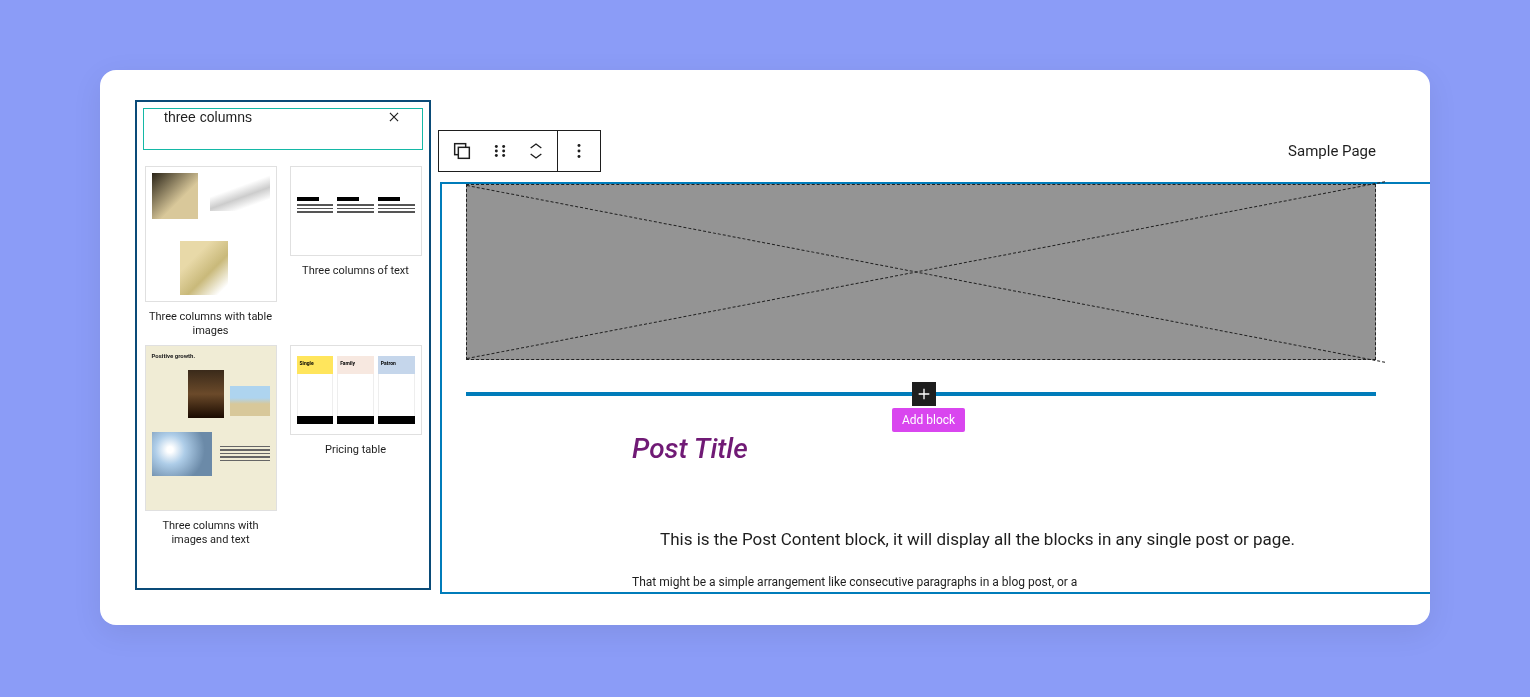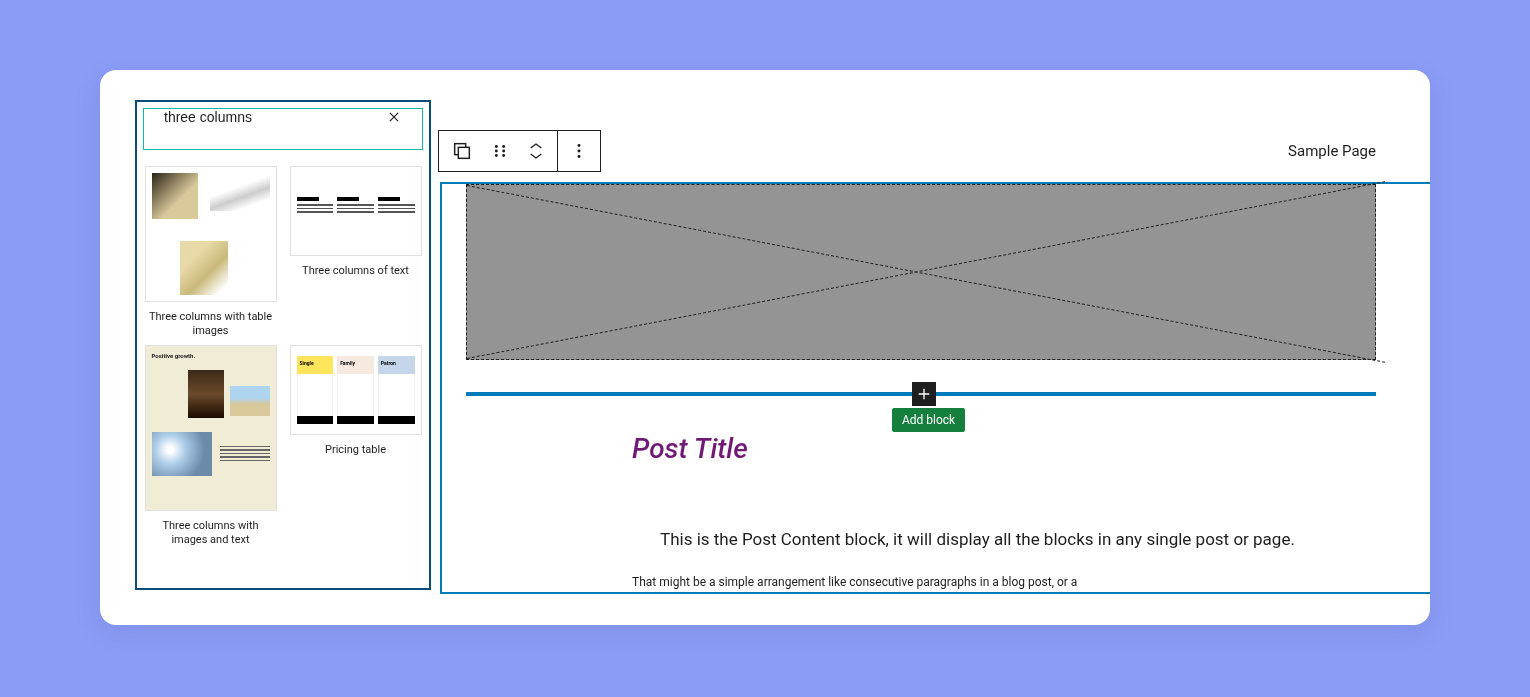--- a/index.html
+++ b/index.html
@@ -176,21 +176,21 @@
     width: 24px; height:24px;
     background:#1e1e1e;
     display:flex;align-items:center;justify-content:center;
     cursor:pointer;
   }
   .add-btn svg{width:16px;height:16px;}
   .tooltip {
     position:absolute;
     left: 450px;
     top: 224px;
-    background:#15803d;
+    background:#d946ef;
     color:#fff;
     font-size:12px;
     padding:5px 10px;
     border-radius:2px;
   }
   .post-title {
     position:absolute;
     left: 190px;
     top: 248px;
     font-size: 28px;

